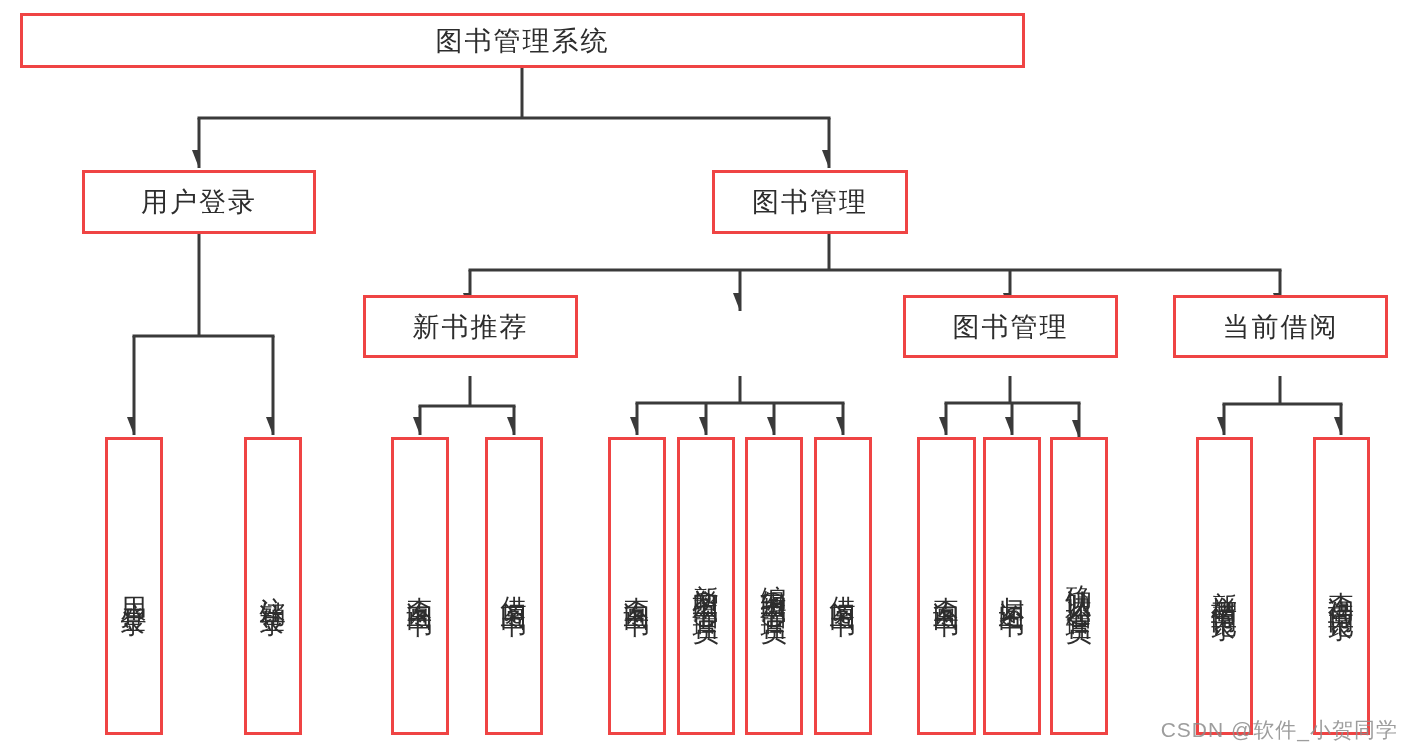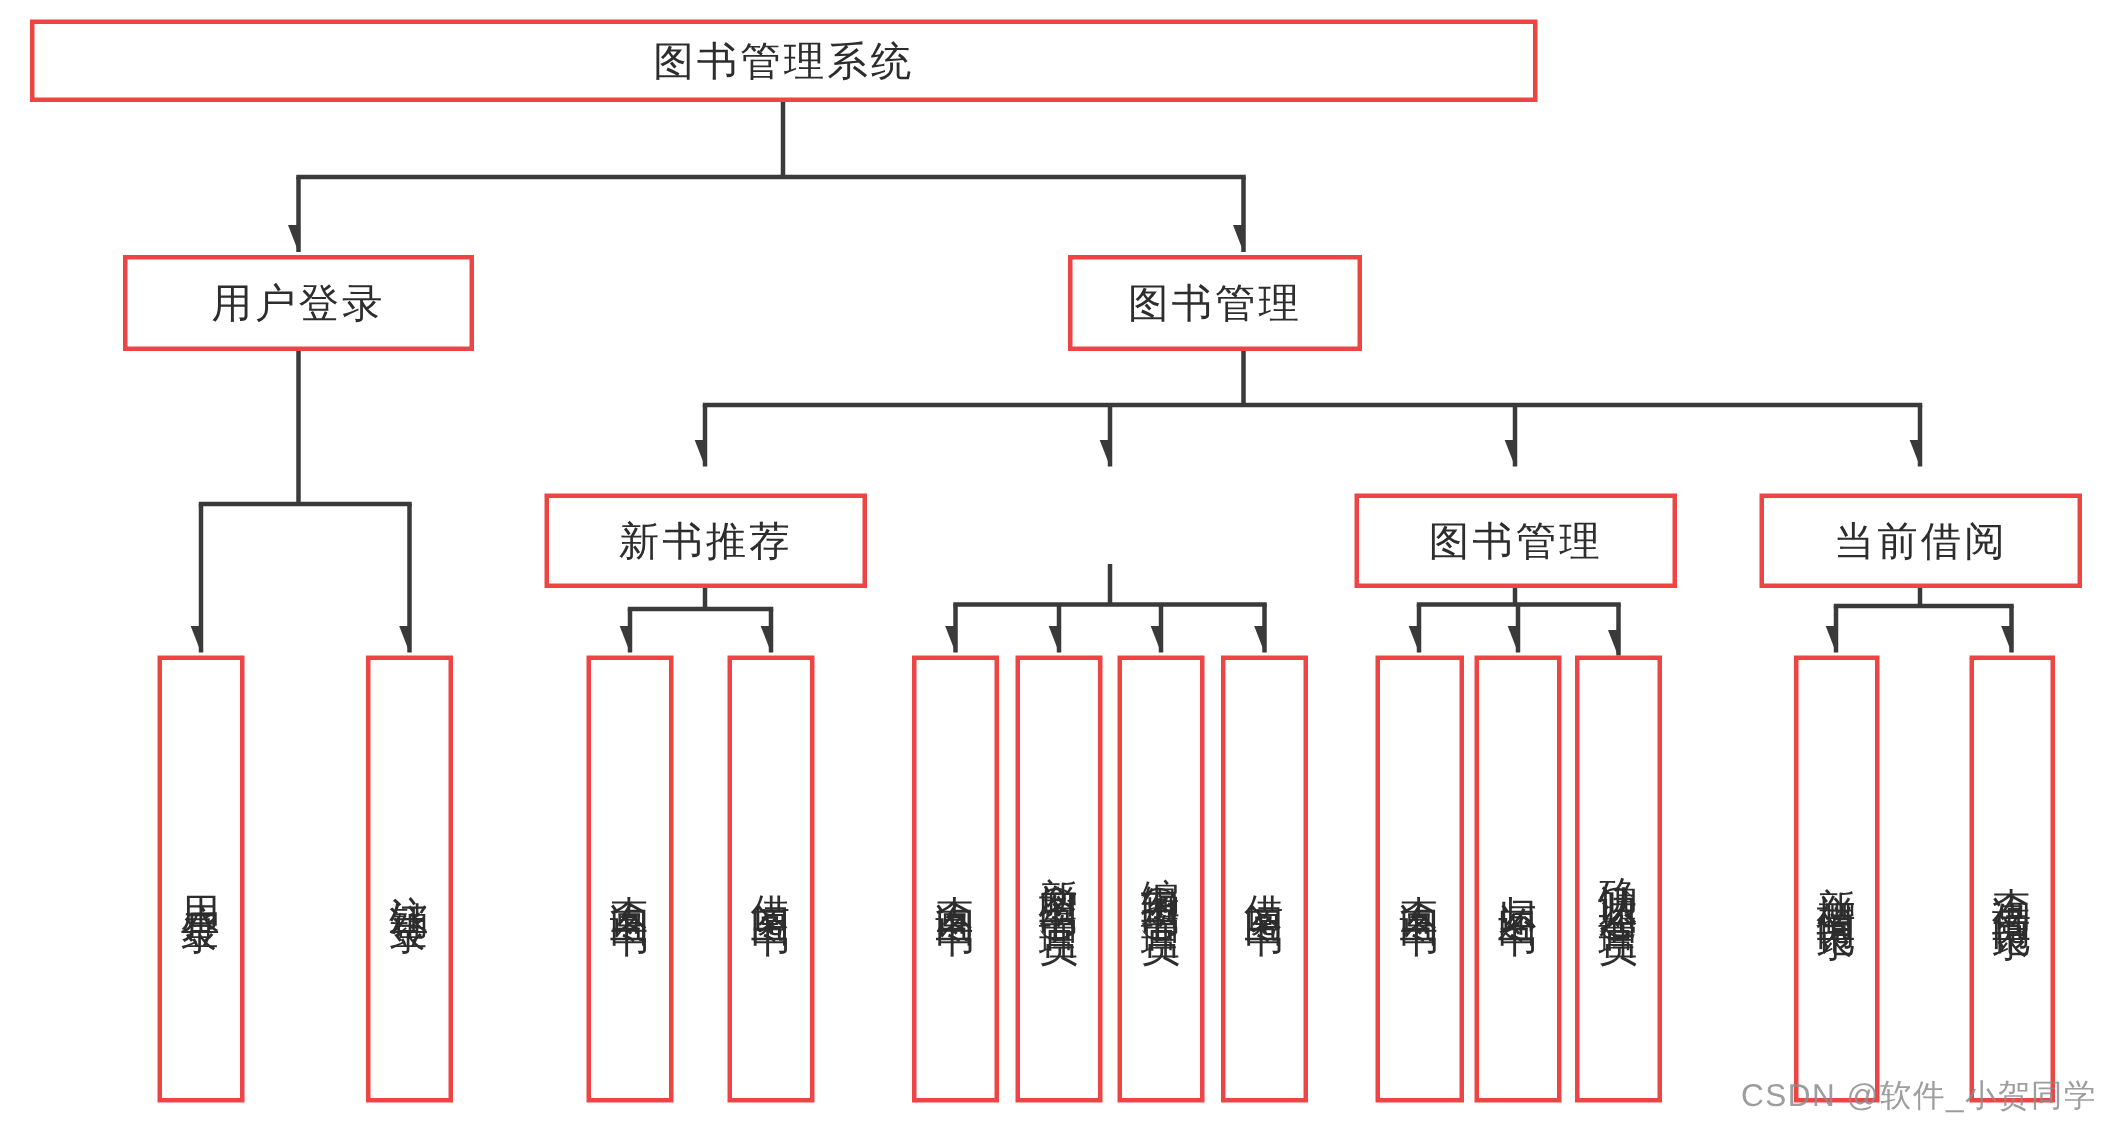--- a/index.html
+++ b/index.html
@@ -27,21 +27,21 @@
     font-size:26px;
     writing-mode:vertical-rl;
     text-orientation:mixed;
     letter-spacing:5px;
     line-height:1;
     top:437px;height:298px;
   }
   .root{left:20px;top:13px;width:1005px;height:55px;}
   .n-user-login{left:82px;top:170px;width:234px;height:64px;}
   .n-book-mgmt{left:712px;top:170px;width:196px;height:64px;}
-  .lvl3{top:329px;height:63px;width:215px;}
+  .lvl3{top:295px;height:63px;width:215px;}
   .n-newbook{left:363px;}
   .n-borrowmod{left:633px;}
   .n-current{left:903px;}
   .n-records{left:1173px;}
   .ul1{left:105px;width:58px;}
   .ul2{left:244px;width:58px;}
   .nb1{left:391px;width:58px;}
   .nb2{left:485px;width:58px;}
   .bb1{left:608px;width:58px;}
   .bb2{left:677px;width:58px;}

